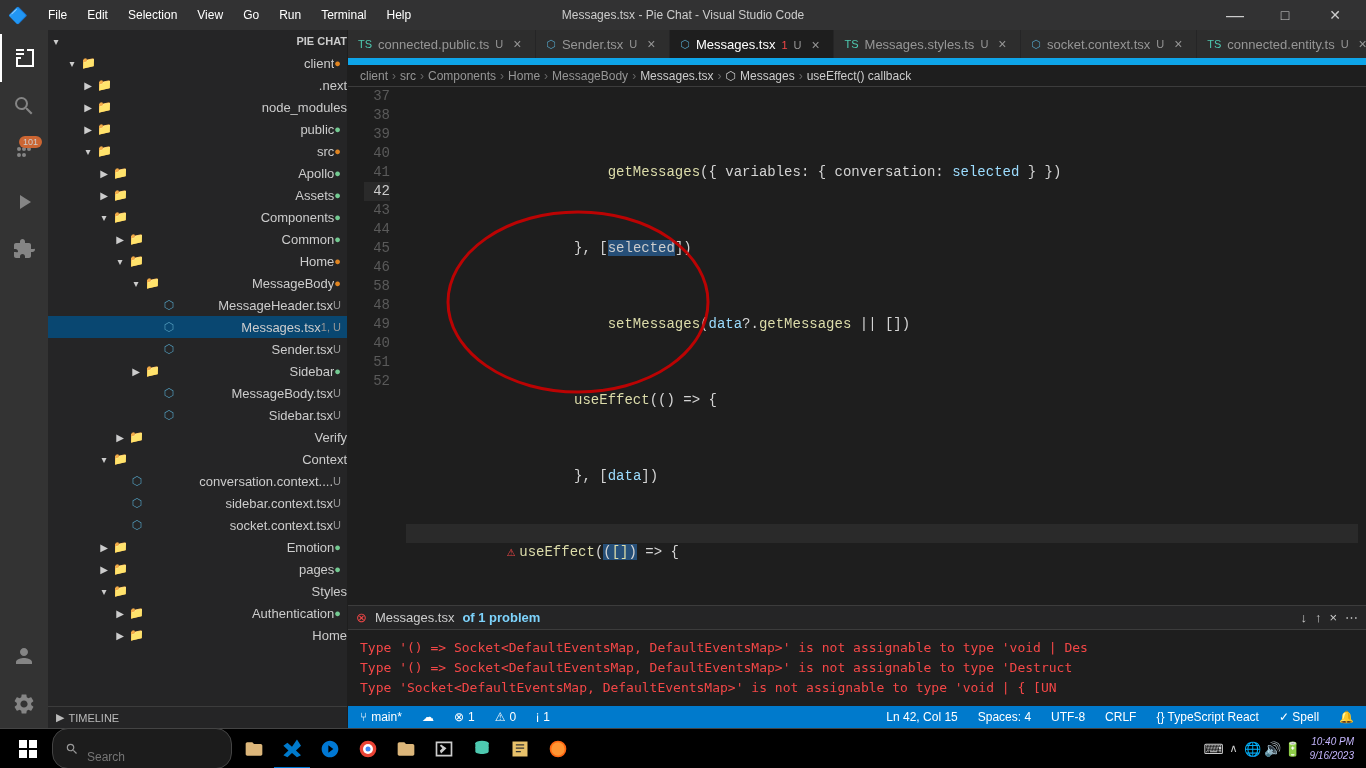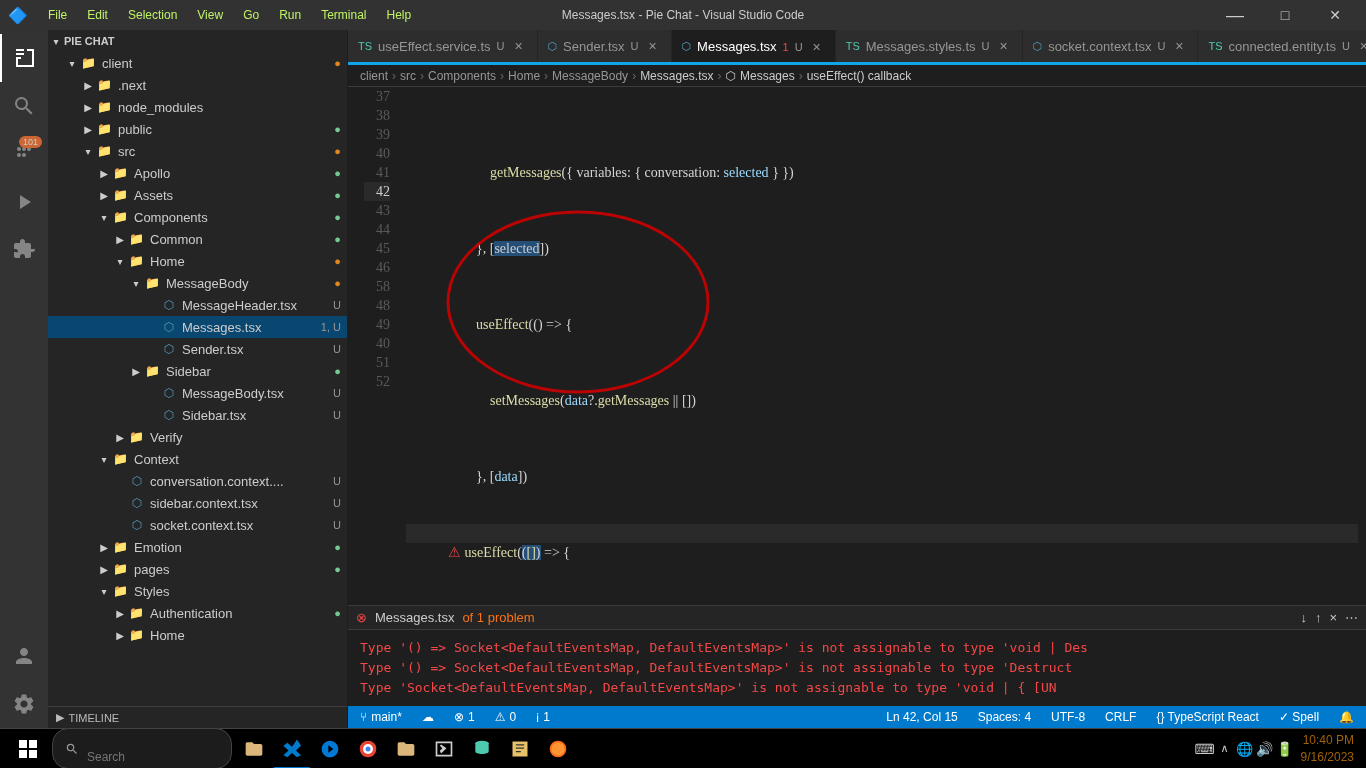--- a/index.html
+++ b/index.html
@@ -2,21 +2,21 @@
 <html><head>
   <meta charset="utf-8">
   <style>
     * { margin: 0; padding: 0; box-sizing: border-box; }
     body { font-family: 'Segoe UI', sans-serif; background: #1e1e1e; color: #cccccc; width: 1366px; height: 768px; overflow: hidden; display: flex; flex-direction: column; font-size: 13px; }
 
     
     #titlebar { background: #323233; height: 30px; display: flex; align-items: center; justify-content: space-between; padding: 0 8px; flex-shrink: 0; }
     #titlebar-left { display: flex; align-items: center; gap: 8px; }
     #titlebar-menus { display: flex; gap: 4px; }
-    #titlebar-menus span { padding: 2px 8px; cursor: pointer; font-size: 12px; color: #bef264; }
+    #titlebar-menus span { padding: 2px 8px; cursor: pointer; font-size: 12px; color: #ffffff; }
     #titlebar-title { position: absolute; left: 50%; transform: translateX(-50%); font-size: 12px; color: #cccccc; }
     #titlebar-controls { display: flex; gap: 4px; }
     #titlebar-controls span { width: 46px; height: 30px; display: flex; align-items: center; justify-content: center; font-size: 14px; cursor: pointer; }
 
     
     #main { display: flex; flex: 1; overflow: hidden; }
 
     
     #activitybar { width: 48px; background: #333333; display: flex; flex-direction: column; align-items: center; padding-top: 4px; flex-shrink: 0; }
     .activity-item { width: 48px; height: 48px; display: flex; align-items: center; justify-content: center; cursor: pointer; color: #858585; font-size: 22px; position: relative; }
@@ -30,47 +30,47 @@
     #sidebar-header { padding: 8px 12px; font-size: 11px; font-weight: 700; text-transform: uppercase; letter-spacing: 1px; color: #bbbbbb; display: flex; justify-content: space-between; align-items: center; flex-shrink: 0; }
     #sidebar-content { overflow-y: auto; flex: 1; }
     #sidebar-content::-webkit-scrollbar { width: 4px; }
     #sidebar-content::-webkit-scrollbar-thumb { background: #424242; }
 
     .tree-item { display: flex; align-items: center; padding: 1px 0; cursor: pointer; height: 22px; white-space: nowrap; overflow: hidden; }
     .tree-item.selected-file { background: #094771; }
     .tree-indent { display: inline-block; width: 16px; flex-shrink: 0; }
     .tree-arrow { width: 16px; display: inline-flex; align-items: center; justify-content: center; flex-shrink: 0; font-size: 10px; color: #cccccc; }
     .tree-icon { width: 18px; height: 18px; display: inline-flex; align-items: center; justify-content: center; flex-shrink: 0; margin-right: 4px; font-size: 12px; }
-    .tree-label { font-size: 13px; color: #cccccc; overflow: hidden; text-overflow: ellipsis; flex: 1; }
+    .tree-label { font-size: 13px; color: #cccccc; overflow: hidden; text-overflow: ellipsis; flex: 1; text-align: right; }
     .tree-badge { margin-left: auto; margin-right: 6px; font-size: 11px; }
     .dot-green { color: #73c991; }
     .dot-yellow { color: #e2c08d; }
     .dot-orange { color: #e18521; }
     .folder-icon { color: #dcb67a; }
     .folder-icon-purple { color: #c586c0; }
     .file-tsx { color: #519aba; }
 
     
-    #tabs-bar { background: #2d2d2d; display: flex; align-items: center; height: 35px; flex-shrink: 0; overflow-x: auto; border-bottom: 3px solid #0ea5e9; }
+    #tabs-bar { background: #2d2d2d; display: flex; align-items: center; height: 35px; flex-shrink: 0; overflow-x: auto; border-bottom: 7px solid #0ea5e9; }
     #tabs-bar::-webkit-scrollbar { height: 0; }
     .tab { display: flex; align-items: center; padding: 0 10px; height: 35px; background: #2d2d2d; border-right: 1px solid #252526; cursor: pointer; white-space: nowrap; font-size: 13px; color: #969696; gap: 6px; flex-shrink: 0; }
     .tab.active { background: #1e1e1e; color: #ffffff; border-top: 1px solid #007acc; }
     .tab-close { font-size: 14px; color: #969696; width: 16px; height: 16px; display: flex; align-items: center; justify-content: center; border-radius: 3px; }
 
     
     #breadcrumb { background: #1e1e1e; padding: 2px 12px; font-size: 12px; color: #969696; display: flex; align-items: center; gap: 4px; height: 22px; flex-shrink: 0; border-bottom: 1px solid #3c3c3c; }
     #breadcrumb span { cursor: pointer; }
     #breadcrumb .sep { color: #666; }
 
     
     #editor-container { display: flex; flex-direction: column; flex: 1; overflow: hidden; }
     #editor { display: flex; flex: 1; overflow: hidden; position: relative; }
 
     
-    #code-area { flex: 1; overflow: auto; display: flex; font-family: Liberation Serif, serif; font-size: 14px; line-height: 19px; background: #1e1e1e; position: relative; }
+    #code-area { flex: 1; overflow: auto; display: flex; font-family: Liberation Mono, monospace; font-size: 14px; line-height: 19px; background: #1e1e1e; position: relative; }
     #code-area::-webkit-scrollbar { width: 8px; height: 8px; }
     #code-area::-webkit-scrollbar-thumb { background: #424242; }
     #line-numbers { padding: 0 8px 0 16px; color: #5a5a5a; text-align: right; user-select: none; background: #1e1e1e; flex-shrink: 0; min-width: 50px; }
     #code-lines { flex: 1; padding: 0 8px; white-space: pre; overflow: visible; }
 
     .code-line { display: block; height: 19px; }
     .fn { color: #dcdcaa; }
     .var { color: #9cdcfe; }
     .op { color: #d4d4d4; }
     .punc { color: #d4d4d4; }
@@ -89,21 +89,21 @@
     #statusbar-right { margin-left: auto; display: flex; align-items: center; gap: 12px; }
     .status-item { display: flex; align-items: center; gap: 4px; cursor: pointer; padding: 0 4px; height: 22px; }
 
     
     #taskbar { height: 40px; background: #000000; display: flex; align-items: center; padding: 0 4px; flex-shrink: 0; border-top: 1px solid #444; }
     #taskbar-start { width: 48px; height: 40px; display: flex; align-items: center; justify-content: center; cursor: pointer; }
     #taskbar-apps { display: flex; align-items: center; gap: 2px; flex: 1; padding: 0 4px; }
     .taskbar-app { display: flex; align-items: center; gap: 6px; padding: 0 8px; height: 40px; cursor: pointer; }
     .taskbar-app.active { border-bottom: 2px solid #0078d4; }
     #taskbar-right { display: flex; align-items: center; gap: 8px; padding: 0 8px; }
-    #taskbar-time { text-align: right; font-size: 12px; color: #a16207; }
+    #taskbar-time { text-align: right; font-size: 10px; color: #c4b5fd; font-style: italic; }
     #taskbar-time div { line-height: 1.4; }
     #taskbar-search { display: flex; align-items: center; background: #1c1c1c; border: 1px solid #444; border-radius: 16px; padding: 4px 12px; gap: 8px; cursor: pointer; width: 180px; }
     #taskbar-search input { background: transparent; border: none; outline: none; color: #ffffff; font-size: 12px; width: 100%; }
     .sys-tray { display: flex; align-items: center; gap: 4px; }
     .tray-icon { width: 16px; height: 16px; display: flex; align-items: center; justify-content: center; cursor: pointer; font-size: 14px; color: #cccccc; }
 
     
     .annotation-circle { position: absolute; pointer-events: none; }
 
     
@@ -477,21 +477,21 @@
       <span>TIMELINE</span>
     </div>
   </div>
 
   <div id="editor-container">
 
     <div id="tabs-bar">
 
       <div class="tab">
         <span style="color:#4ec9b0; font-size:11px;">TS</span>
-        <span>useEffect.service.ts</span>
+        <span>connected.public.ts</span>
         <span style="color:#969696; font-size:11px;">U</span>
         <span class="tab-close">×</span>
       </div>
 
       <div class="tab">
         <span style="color:#519aba; font-size:11px;">⬡</span>
         <span>Sender.tsx</span>
         <span style="color:#969696; font-size:11px;">U</span>
         <span class="tab-close">×</span>
       </div>
@@ -570,25 +570,25 @@
           
           <div class="code-line">
             <span class="plain">            </span><span class="fn">getMessages</span><span class="punc">(</span><span class="punc">{</span><span class="plain"> variables</span><span class="punc">:</span><span class="plain"> </span><span class="punc">{</span><span class="plain"> conversation</span><span class="punc">:</span><span class="plain"> </span><span class="var">selected</span><span class="plain"> </span><span class="punc">}</span><span class="plain"> </span><span class="punc">})</span>
           </div>
           
           <div class="code-line">
             <span class="plain">        </span><span class="punc">},</span><span class="plain"> </span><span class="punc">[</span><span class="selected-text">selected</span><span class="punc">])</span>
           </div>
           
           <div class="code-line">
+            <span class="plain">            </span><span class="fn">setMessages</span><span class="punc">(</span><span class="var">data</span><span class="op">?.</span><span class="fn">getMessages</span><span class="plain"> </span><span class="op">||</span><span class="plain"> </span><span class="punc">[])</span>
+          </div>
+          
+          <div class="code-line">
             <span class="plain">        </span><span class="fn">useEffect</span><span class="punc">(()</span><span class="plain"> </span><span class="op">=&gt;</span><span class="plain"> </span><span class="punc">{</span>
-          </div>
-          
-          <div class="code-line">
-            <span class="plain">            </span><span class="fn">setMessages</span><span class="punc">(</span><span class="var">data</span><span class="op">?.</span><span class="fn">getMessages</span><span class="plain"> </span><span class="op">||</span><span class="plain"> </span><span class="punc">[])</span>
           </div>
           
           <div class="code-line">
             <span class="plain">        </span><span class="punc">},</span><span class="plain"> </span><span class="punc">[</span><span class="var">data</span><span class="punc">])</span>
           </div>
           
           <div class="code-line" style="background: #2a2a2a;">
             <span style="color:#f44747; margin-right:4px;">⚠</span><span class="fn">useEffect</span><span class="punc">(</span><span class="selected-text"><span class="punc">(</span><span class="bracket-yellow">[]</span><span class="punc">)</span></span><span class="plain"> </span><span class="op">=&gt;</span><span class="plain"> </span><span class="punc">{</span>
           </div>
           
@@ -616,21 +616,21 @@
         <svg class="annotation-circle" style="position:absolute; top:115px; left:90px; pointer-events:none;" width="280" height="200" viewBox="0 0 280 200">
           <ellipse cx="140" cy="100" rx="130" ry="90" fill="none" stroke="#cc0000" stroke-width="3" stroke-dasharray="none" opacity="0.9"></ellipse>
         </svg>
       </div>
     </div>
 
     <div id="error-panel">
       <div id="error-panel-header">
         <span style="color:#f44747;">⊗</span>
         <span style="color:#cccccc;">Messages.tsx</span>
-        <span style="color:#f97316;">of 1 problem</span>
+        <span style="color:#7dd3fc;font-weight:bold;">of 1 problem</span>
         <div style="margin-left:auto; display:flex; align-items:center; gap:8px;">
           <span style="cursor:pointer; color:#cccccc;">↓</span>
           <span style="cursor:pointer; color:#cccccc;">↑</span>
           <span style="cursor:pointer; color:#cccccc;">×</span>
           <span style="cursor:pointer; color:#cccccc;">⋯</span>
         </div>
       </div>
       <div id="error-panel-content">
         <div>    Type '() =&gt; Socket&lt;DefaultEventsMap, DefaultEventsMap&gt;' is not assignable to type 'void | Des</div>
         <div>      Type '() =&gt; Socket&lt;DefaultEventsMap, DefaultEventsMap&gt;' is not assignable to type 'Destruct</div>

